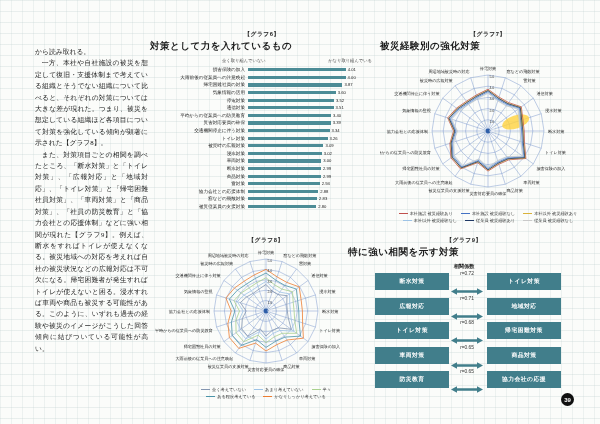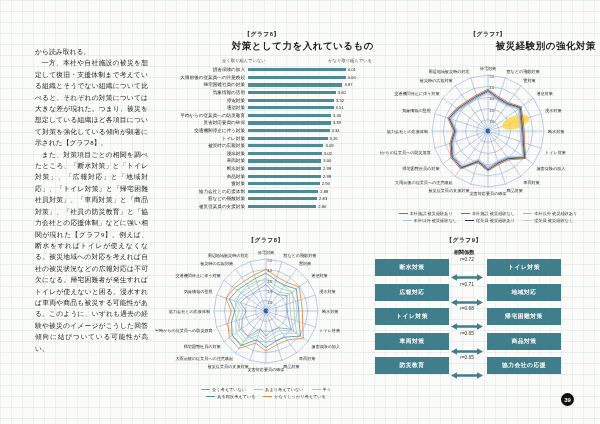--- a/index.html
+++ b/index.html
@@ -13,21 +13,21 @@
   }
   
   .text-col{position:absolute;left:35px;top:46px;width:113px;
     font-family:"Liberation Serif","DejaVu Serif",serif;
     font-size:6.8px;line-height:11.4px;text-align:justify;color:#1b1b1b;}
   .text-col p{margin:0;}
   .text-col p.indent{text-indent:1em;}
 
   
   .gtag{font-size:5.8px;font-weight:bold;text-align:center;letter-spacing:.5px;}
-  .gtitle{font-size:9.5px;font-weight:bold;text-align:right;margin-top:1px;letter-spacing:.5px;}
+  .gtitle{font-size:9.5px;font-weight:bold;text-align:left;margin-top:1px;letter-spacing:.5px;}
 
   
   .g6{position:absolute;left:150px;top:30px;width:224px;}
   .g6 .axis-head{position:relative;height:10px;margin-top:3px;font-size:4.3px;color:#444;}
   .g6 .axmin{position:absolute;left:72px;top:2px;}
   .g6 .axmax{position:absolute;right:2px;top:2px;}
   .bar-row{display:flex;align-items:center;height:7.6px;}
   .bar-label{width:95px;text-align:right;font-size:4.6px;color:#222;white-space:nowrap;padding-right:3px;flex:none;}
   .bar-fill{height:3.2px;flex:none;}
   .bar-value{font-size:4.2px;color:#222;margin-left:2px;flex:none;}
@@ -352,20 +352,21 @@
           <span class="legend-item">
             <span class="legend-swatch" style="background: rgb(237, 125, 49);"></span>
             <span>かなりしっかり考えている</span>
           </span>
         </div>
       </div>
   </section>
 
   <section class="g9">
     <div class="gtag">【グラフ9】</div>
+    <div class="gtitle">特に強い相関を示す対策</div>
     <div class="corr-head">相関係数</div>
     <div id="g9rows">
         <div class="pair-row">
           <div class="pair-box pair-left" style="background: rgb(65, 126, 139);">断水対策</div>
           <div class="pair-r">r=0.72</div>
           <div class="pair-arrow"><svg width="32" height="7">
               <path d="M0,3.5 L6,0.2 L6,2.3 L26,2.3 L26,0.2 L32,3.5 L26,6.8 L26,4.7 L6,4.7 L6,6.8 Z" fill="#417e8b"></path>
             </svg></div>
           <div class="pair-box pair-right" style="background: rgb(65, 126, 139);">トイレ対策</div>
         </div>

